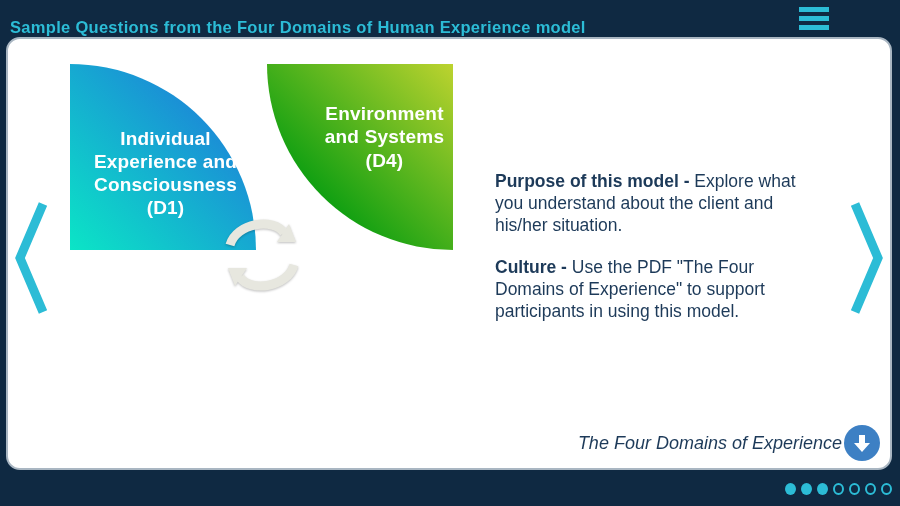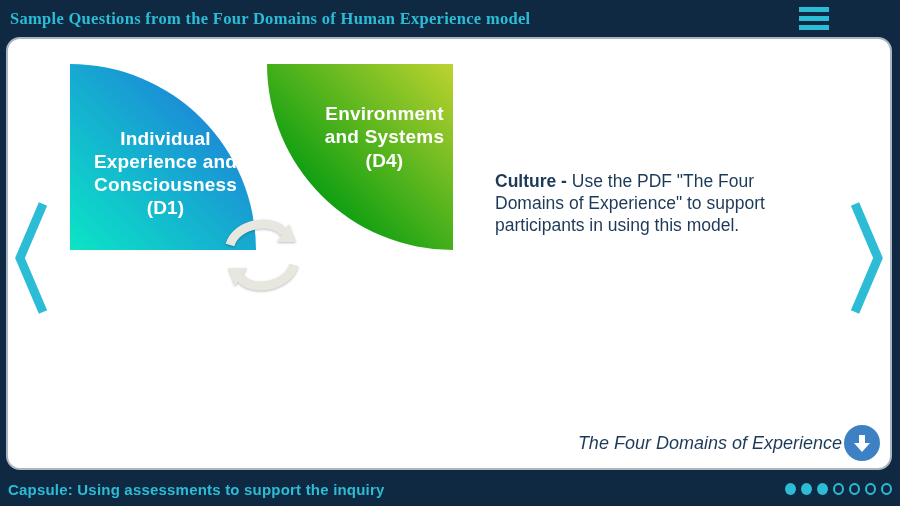--- a/index.html
+++ b/index.html
@@ -4,21 +4,21 @@
 <style>
   html,body{margin:0;padding:0;}
   body{
     width:900px;height:506px;position:relative;overflow:hidden;
     background:var(--navy,#0f2942);
     font-family:"Liberation Sans",sans-serif;
   }
   
   .header{
     position:absolute;left:0;top:0;width:836px;height:37px;
-    display:flex;align-items:center;font-family:Liberation Serif, serif;
+    display:flex;align-items:flex-end;
   }
   .header-title{
     margin-left:10px;color:var(--cyan,#2cbcd6);
     font-size:16.5px;font-weight:bold;letter-spacing:.3px;
   }
   .menu-btn{
     position:absolute;right:7px;top:7px;width:30px;height:23px;
     cursor:pointer;display:flex;flex-direction:column;justify-content:space-between;
     background:none;border:none;padding:0;
   }
@@ -140,35 +140,35 @@
     </div>
     <svg class="cycle" viewBox="0 0 84 88">
       <path d="M10,34 C16,12 54,6 64,22"></path>
       <polygon points="76,31 57,31 69,13"></polygon>
       <path d="M74,54 C68,76 30,82 20,66"></path>
       <polygon points="8,57 27,57 15,75"></polygon>
     </svg>
   </div>
 
   <div class="info">
+    <p><span class="lead">Purpose of this model - </span><span>Explore what you understand about the client and his/her situation.</span></p>
     <p><span class="lead">Culture - </span><span>Use the PDF "The Four Domains of Experience" to support participants in using this model.</span></p>
   </div>
 
   <div class="resource">
     <span class="resource-label">The Four Domains of Experience</span>
     <button class="download-btn">
       <svg viewBox="0 0 18 19">
         <polygon points="6,1 12,1 12,9 17,9 9,18 1,9 6,9"></polygon>
       </svg>
     </button>
   </div>
 </div>
 
 <div class="footer">
-  <div class="footer-text"><span>Capsule:</span><span> Using assessments to support the inquiry</span></div>
   <div class="progress">
       <span class="dot filled"></span>
       <span class="dot filled"></span>
       <span class="dot filled"></span>
       <span class="dot empty"></span>
       <span class="dot empty"></span>
       <span class="dot empty"></span>
       <span class="dot empty"></span>
     </div>
 </div>

